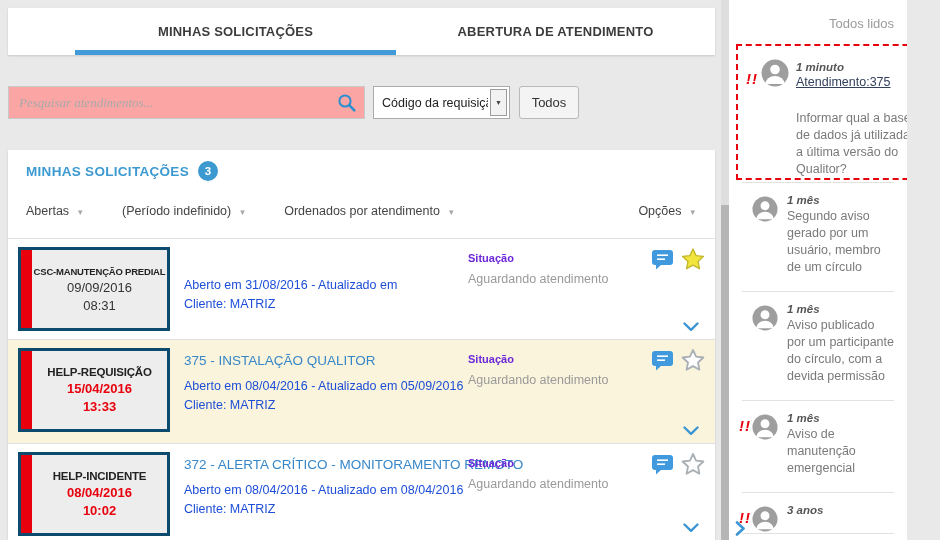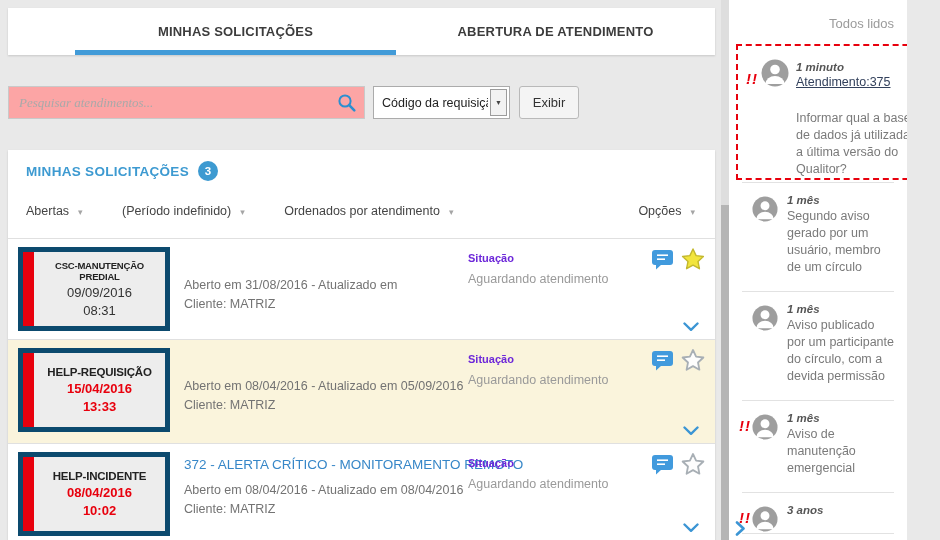--- a/index.html
+++ b/index.html
@@ -48,31 +48,31 @@
   .filter { margin-right:36px; cursor:pointer; }
   .filter-right { float:right; margin-right:0; cursor:pointer; }
   .caret { color:#a5a5a5; font-size:9px; margin-left:9px; }
 
   .rows { position:absolute; left:0; right:0; top:88px; bottom:0; }
   .ticket { position:relative; border-top:1px solid #e0e0e0; background:#fff; }
   .t-1 { height:101px; } .t-2 { height:104px; } .t-3 { height:97px; }
   .ticket.hl { background:#faf4dc; }
 
   .qbox { position:absolute; left:10px; top:8px; width:152px; height:84px;
-          background:#ededed; border:5px solid #0c4a6e; }
+          background:#ededed; border:3px solid #0c4a6e; }
   .qstripe { position:absolute; left:0; top:0; bottom:0; width:11px; background:#e8000d; }
   .qcontent { position:absolute; left:11px; right:0; top:0; bottom:0; display:flex;
               flex-direction:column; align-items:center; justify-content:center; gap:3px; text-align:center; }
   .qname { font-weight:bold; font-size:11.5px; color:#222; letter-spacing:-.2px; }
   .qname.small { font-size:9.5px; }
   .qdate, .qtime { font-size:13px; color:#333; }
   .red .qdate, .red .qtime { color:#e8000d; font-weight:bold; }
 
   .ttitle { position:absolute; left:176px; top:13px; font-size:13.5px; color:#3787c8; cursor:pointer; }
-  .tmeta { position:absolute; left:176px; top:37px; font-size:12.5px; color:#737373; line-height:1.5; }
+  .tmeta { position:absolute; left:176px; top:37px; font-size:12.5px; color:#1d4ed8; line-height:1.5; }
   .tlinks { position:absolute; left:176px; top:77px; font-size:12.5px; color:#3787c8; }
   .tlinks .sep { color:#3787c8; }
   .tlinks span { cursor:pointer; }
   .sit-label { position:absolute; left:460px; top:13px; font-size:11px; font-weight:bold; color:#6d28d9; }
   .sit-value { position:absolute; left:460px; top:33px; font-size:12.5px; color:#9a9a9a; }
   .chat-icon { position:absolute; left:644px; top:11px; cursor:pointer; }
   .star-icon { position:absolute; left:673px; top:8px; cursor:pointer; }
   .chev { position:absolute; right:16px; bottom:7px; cursor:pointer; }
 
   
@@ -113,21 +113,21 @@
 
   <input class="search-input" type="text" placeholder="Pesquisar atendimentos..." style="">
   <svg class="search-icon" viewBox="0 0 20 20">
     <circle cx="8" cy="8" r="5.6" fill="none" stroke="#2b8fd0" stroke-width="2"></circle>
     <line x1="12.2" y1="12.2" x2="17.3" y2="17.3" stroke="#2b8fd0" stroke-width="2.6" stroke-linecap="round"></line>
   </svg>
   <div class="select">
     <div class="select-label">Código da requisição</div>
     <div class="select-arrow">▼</div>
   </div>
-  <div class="btn-todos">Exibir</div>
+  <div class="btn-todos">Todos</div>
 
   <div class="panel">
     <div class="panel-head">
       <span class="panel-title">MINHAS SOLICITAÇÕES</span>
       <span class="badge">3</span>
     </div>
     <div class="filters">
       <span class="filter filter-right"><span>Opções</span><span class="caret">▾</span></span>
       <span class="filter"><span>Abertas</span><span class="caret">▾</span></span>
       <span class="filter"><span>(Período indefinido)</span><span class="caret">▾</span></span>
@@ -167,20 +167,21 @@
 
       <div class="ticket t-2 hl">
         <div class="qbox red">
           <div class="qstripe"></div>
           <div class="qcontent">
             <div class="qname">HELP-REQUISIÇÃO</div>
             <div class="qdate">15/04/2016</div>
             <div class="qtime">13:33</div>
           </div>
         </div>
+        <div class="ttitle">375 - INSTALAÇÃO QUALITOR</div>
         <div class="tmeta">
           <div>Aberto em 08/04/2016 - Atualizado em 05/09/2016</div>
           <div>Cliente: MATRIZ</div>
         </div>
         <div class="sit-label">Situação</div>
         <div class="sit-value">Aguardando atendimento</div>
         <svg class="chat-icon" width="21" height="20" viewBox="0 0 21 20">
           <rect x="0" y="0" width="21" height="15" rx="3" fill="#419add"></rect>
           <path d="M4 14 L4 19.5 L10 14 Z" fill="#419add"></path>
           <line x1="5" y1="5.2" x2="16" y2="5.2" stroke="#fff" stroke-width="1.6"></line>

